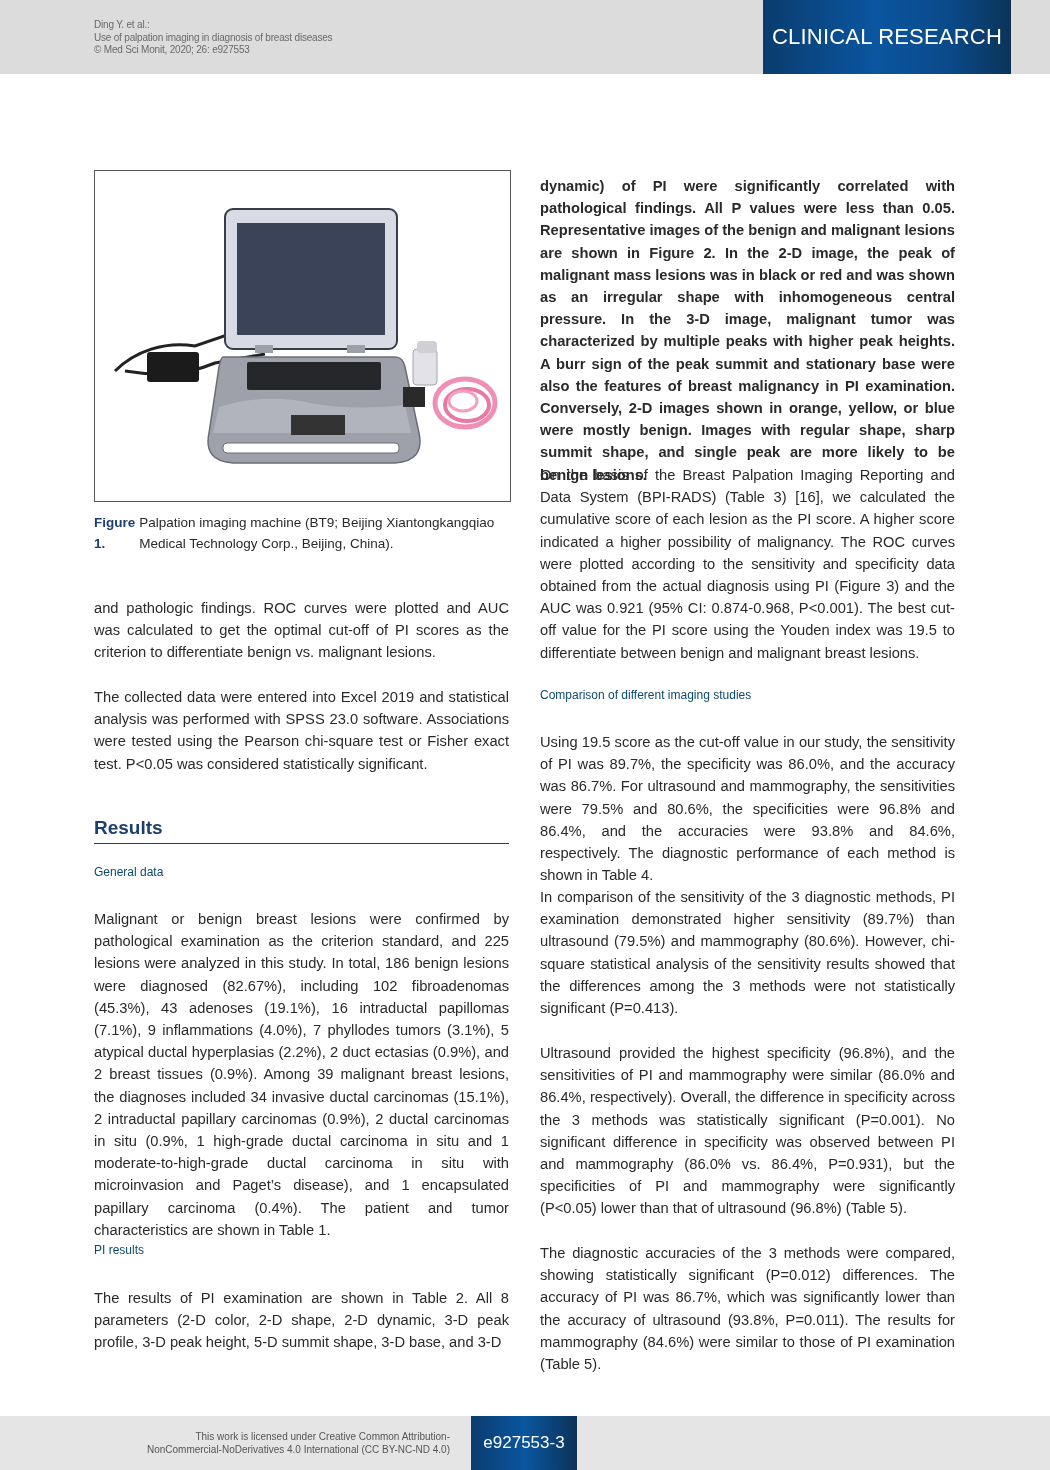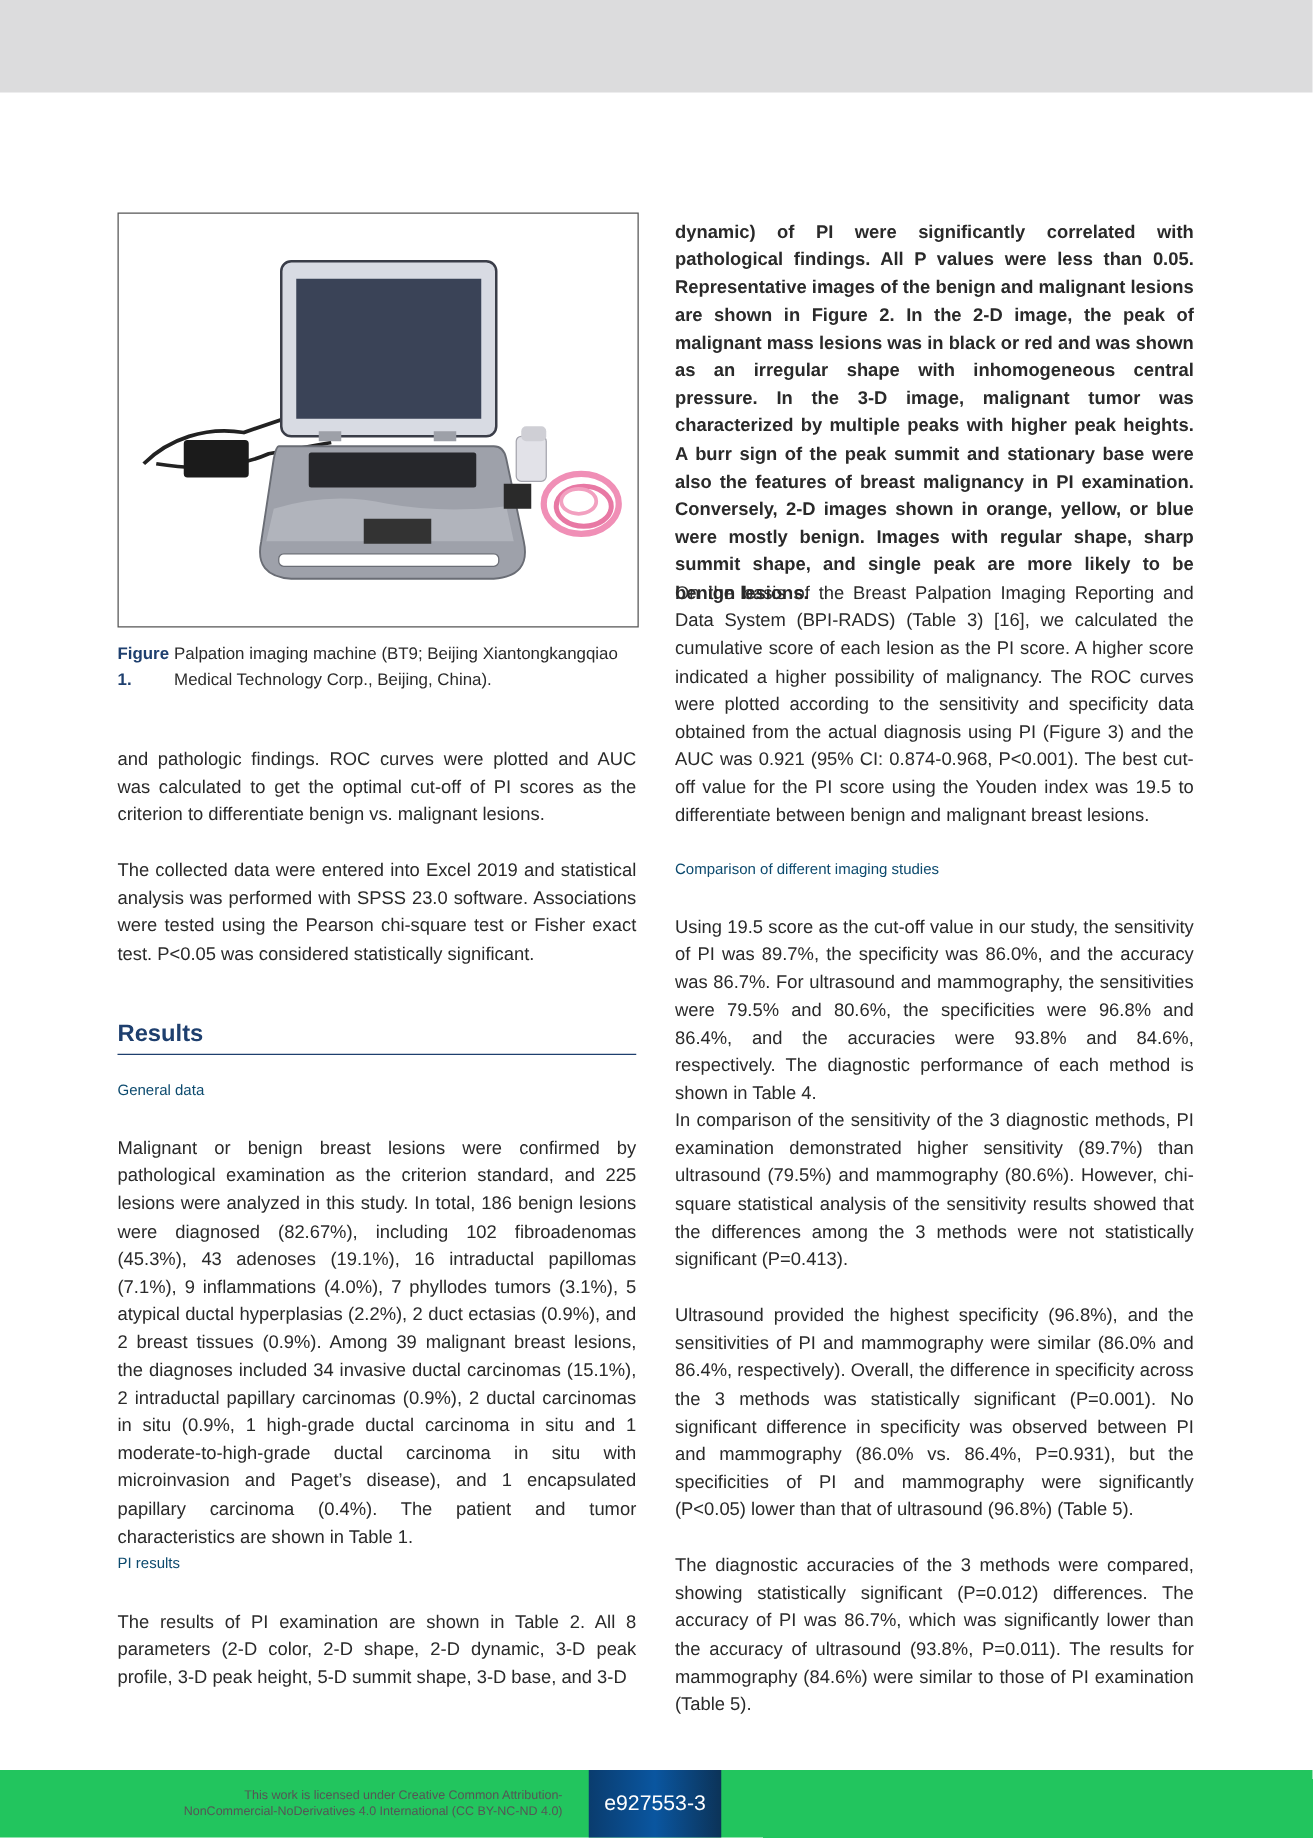--- a/index.html
+++ b/index.html
@@ -45,40 +45,46 @@
   .col-right { left: 540px; width: 415px; }
   p { margin: 0; }
   .h2 {
     position: absolute; left: 94px; top: 817px; width: 415px;
     font-size: 19px; font-weight: bold; color: #1e3f6e;
     border-bottom: 1.5px solid #1e3f6e; padding-bottom: 4px;
   }
   .h3 { position: absolute; font-size: 12px; font-weight: normal; color: #0c4a6e; }
   .footer {
     position: absolute; left: 0; top: 1416px; width: 1050px; height: 54px;
-    background: #22c55e;
+    background: #e5e5e5;
   }
   .footer-license {
     position: absolute; right: 600px; top: 15px; text-align: right;
     font-size: 10px; line-height: 12.5px; color: #555; white-space: nowrap;
   }
   .footer-page {
     position: absolute; left: 471px; top: 0; width: 106px; height: 54px;
     background: linear-gradient(90deg, #0a3c6e 0%, #0a56a0 50%, #0c3358 100%);
     color: #fff; font-size: 17px; display: flex; align-items: center; justify-content: center;
   }
   .footer-index {
     position: absolute; left: 600px; top: 8px;
     font-size: 10px; line-height: 12.5px; color: #555; white-space: nowrap;
   }
 </style>
 </head>
 <body>
 
 <div class="header">
+  <div class="header-meta">
+    <div>Ding Y. et al.:</div>
+    <div>Use of palpation imaging in diagnosis of breast diseases</div>
+    <div>© Med Sci Monit, 2020; 26: e927553</div>
+  </div>
+  <div class="header-badge">CLINICAL RESEARCH</div>
 </div>
 
 <div class="figure-box">
   <svg width="415" height="330" viewBox="0 0 415 330">
 
     <path d="M20 200 C 40 180, 70 170, 100 175 L 150 158 C 180 140, 200 140, 215 140" stroke="#222" stroke-width="3" fill="none"></path>
     <path d="M30 200 C 60 205, 90 205, 120 192 L 170 183" stroke="#222" stroke-width="3" fill="none"></path>
     <rect x="52" y="181" width="52" height="30" rx="3" fill="#1b1b1b"></rect>
 
     <rect x="130" y="38" width="172" height="140" rx="8" fill="#d8dbe3" stroke="#3a3d48" stroke-width="2"></rect>

